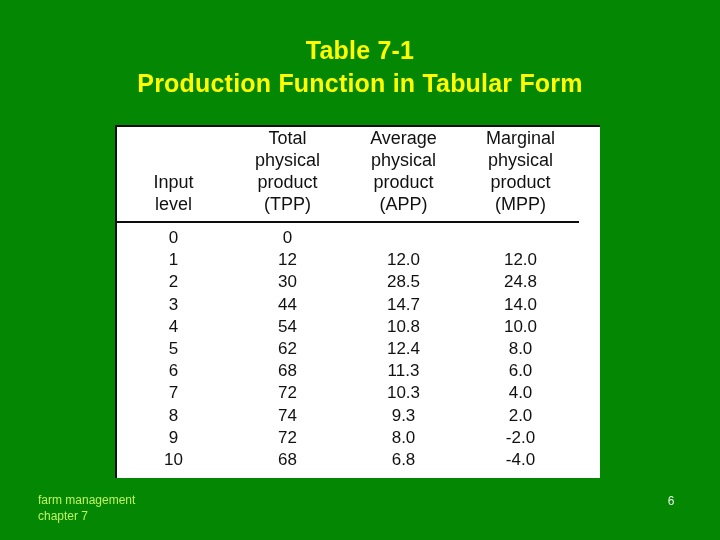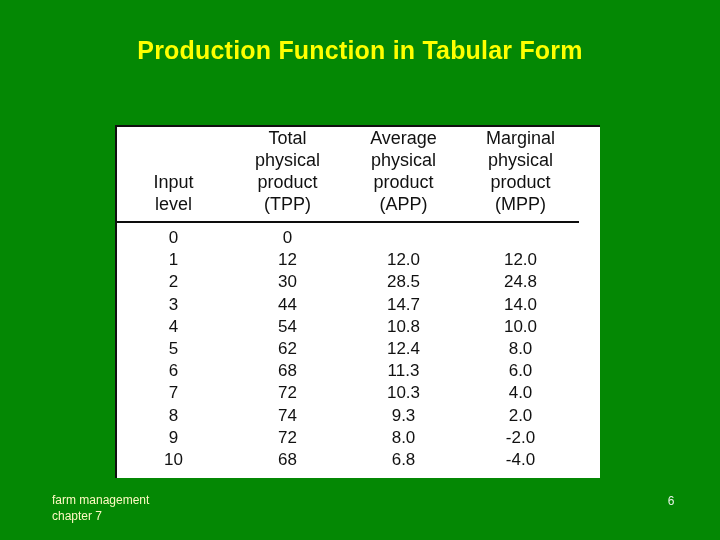--- a/index.html
+++ b/index.html
@@ -92,43 +92,43 @@
 
   
   #footer-note {
     position: absolute;
     left: 38px;
     top: 492px;
     line-height: 16px;
   }
   #footer-note span {
     display: block;
-    color: #fef9c3;
+    color: #bef264;
     font-family: "Liberation Sans", sans-serif;
     font-size: 12px;
     white-space: nowrap;
-    margin-left: 14px;
   }
   #page-number {
     position: absolute;
     left: 660px;
     top: 494px;
     width: 22px;
     text-align: center;
     color: #e8f2e8;
     font-family: "Liberation Sans", sans-serif;
     font-size: 12px;
   }
 </style>
 </head>
 <body>
 
 <div id="slide">
 
   <div id="title-block">
+    <span class="tline">Table 7-1</span>
     <span class="tline">Production Function in Tabular Form</span>
   </div>
 
   <div id="table-panel">
     <table id="data-table">
       <colgroup>
         <col class="c-input">
           <col class="c-tpp">
           <col class="c-app">
           <col class="c-mpp">

